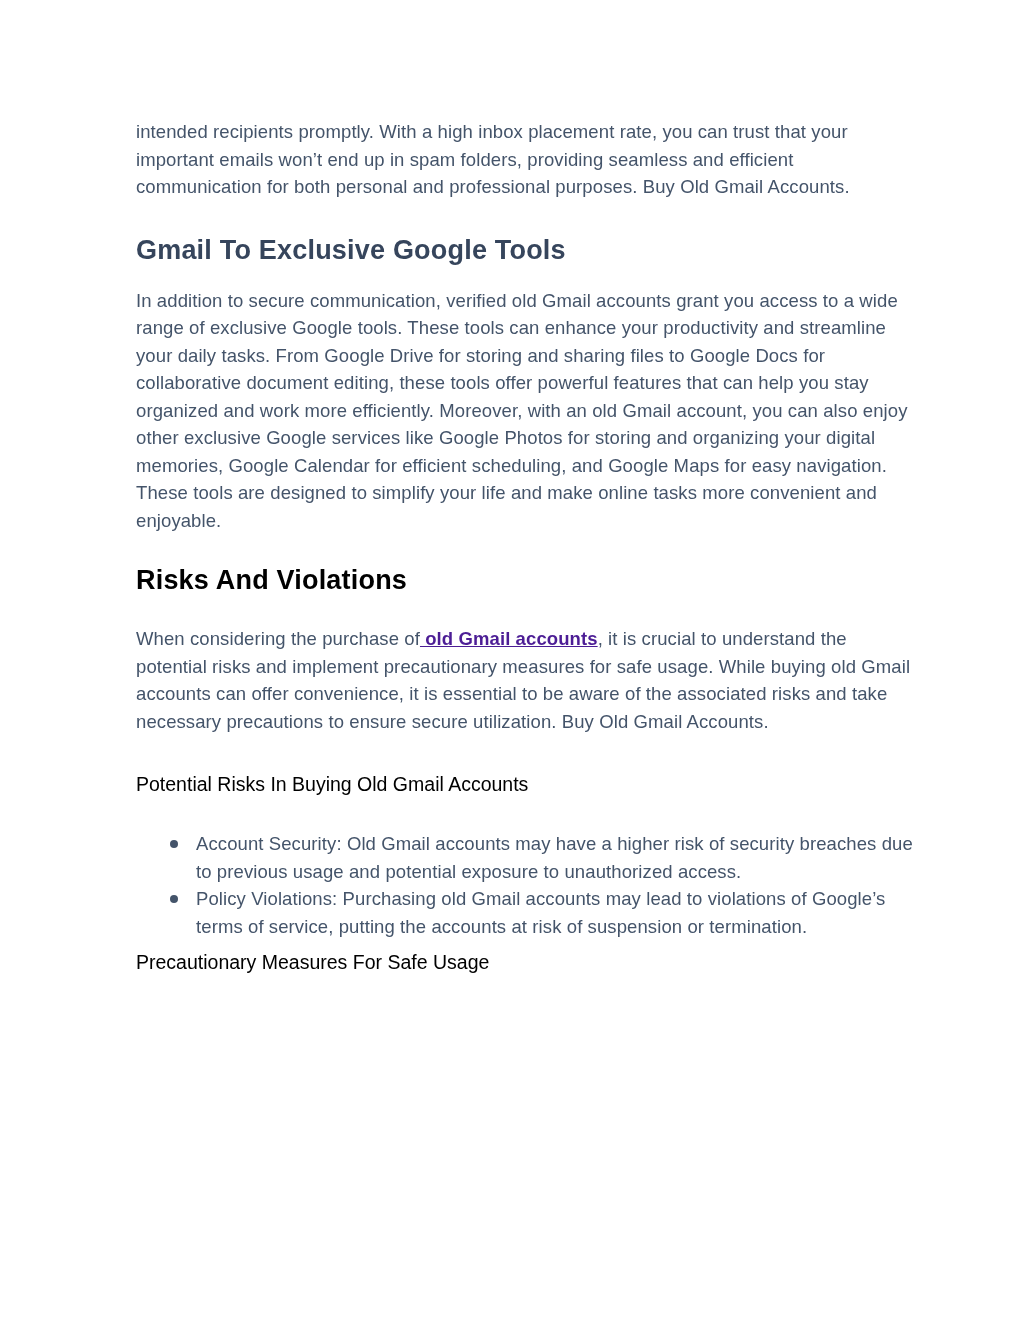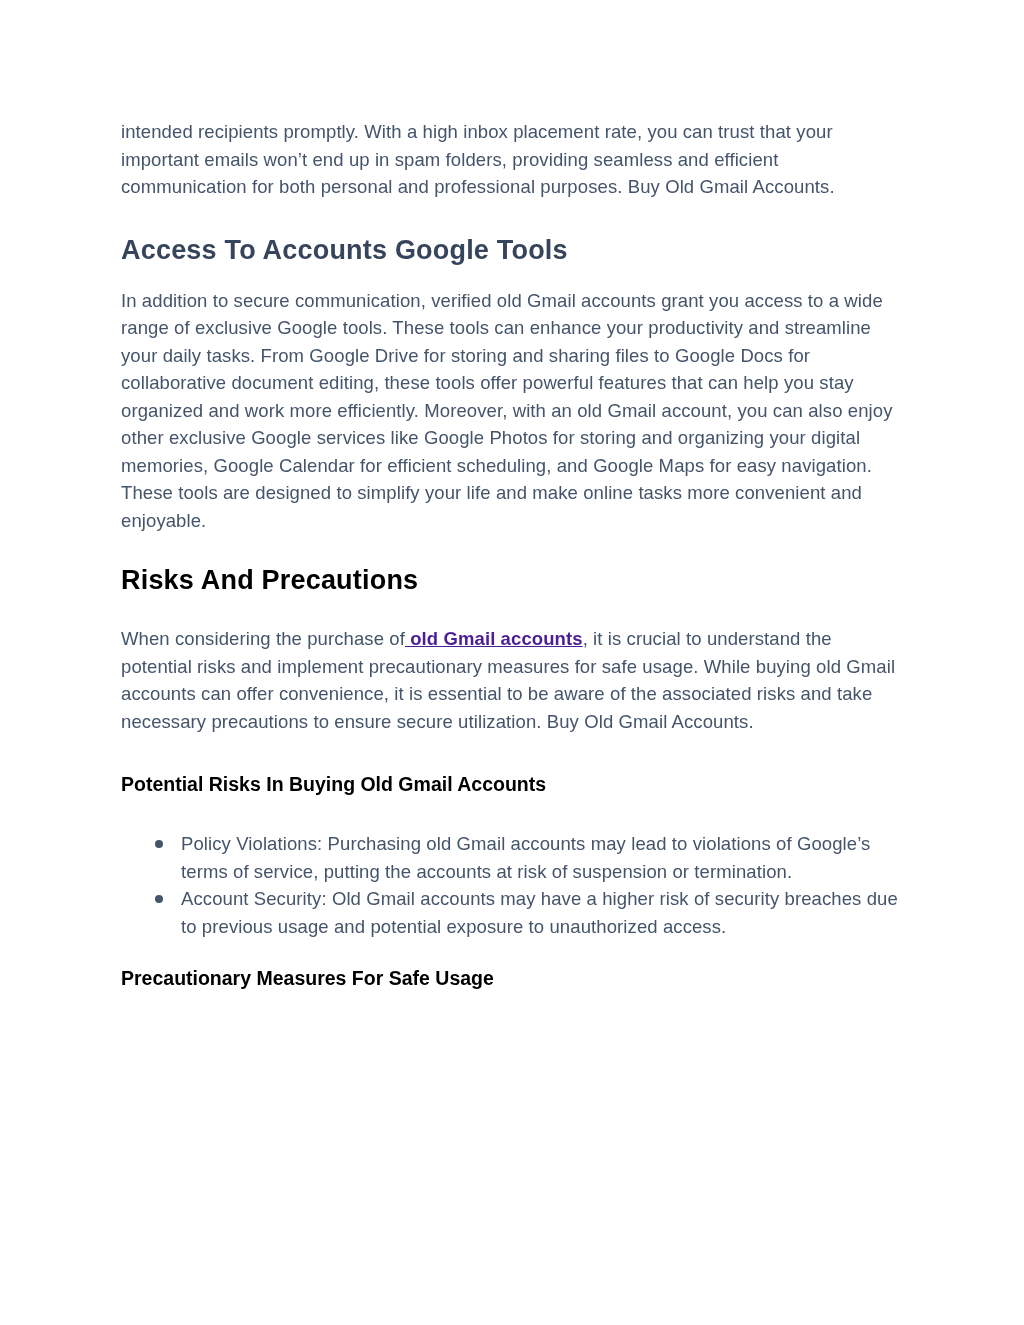--- a/index.html
+++ b/index.html
@@ -7,48 +7,48 @@
   .page {
     position: relative;
     width: 1024px;
     height: 1325px;
     background: #ffffff;
     overflow: hidden;
     font-family: "Liberation Sans", sans-serif;
   }
   .content {
     position: absolute;
-    left: 121px;
+    left: 136px;
     top: 118px;
     width: 780px;
   }
   .body-text {
     font-size: 18.5px;
     line-height: 27.5px;
     color: #44546a;
     letter-spacing: 0.1px;
   }
   .h2 {
     font-size: 27px;
     font-weight: bold;
     line-height: 34px;
     letter-spacing: 0.2px;
   }
   .h2-slate { color: #36455c; margin-top: 32px; }
   .h2-black { color: #000000; margin-top: 29px; }
   .h3 {
     font-size: 19.5px;
-    font-weight: bold;
+    font-weight: normal;
     line-height: 26px;
     color: #000000;
   }
   .p-after-h2 { margin-top: 20px; }
   .p-spaced { margin-top: 28px; }
   .h3-first { margin-top: 36px; }
-  .h3-last { margin-top: 25px; }
+  .h3-last { margin-top: 9px; }
   .bullet-list {
     list-style: none;
     margin-top: 33px;
   }
   .bullet-list li {
     position: relative;
     padding-left: 60px;
   }
   .bullet-dot {
     position: absolute;
@@ -68,32 +68,32 @@
   }
 </style>
 </head>
 <body>
 
 <div class="page">
   <div class="content">
 
     <p class="body-text">intended recipients promptly. With a high inbox placement rate, you can trust that your important emails won’t end up in spam folders, providing seamless and efficient communication for both personal and professional purposes. Buy Old Gmail Accounts.</p>
 
-    <h2 class="h2 h2-slate">Access To Accounts Google Tools</h2>
+    <h2 class="h2 h2-slate">Gmail To Exclusive Google Tools</h2>
 
     <p class="body-text p-after-h2">In addition to secure communication, verified old Gmail accounts grant you access to a wide range of exclusive Google tools. These tools can enhance your productivity and streamline your daily tasks. From Google Drive for storing and sharing files to Google Docs for collaborative document editing, these tools offer powerful features that can help you stay organized and work more efficiently. Moreover, with an old Gmail account, you can also enjoy other exclusive Google services like Google Photos for storing and organizing your digital memories, Google Calendar for efficient scheduling, and Google Maps for easy navigation. These tools are designed to simplify your life and make online tasks more convenient and enjoyable.</p>
 
-    <h2 class="h2 h2-black">Risks And Precautions</h2>
+    <h2 class="h2 h2-black">Risks And Violations</h2>
 
     <p class="body-text p-spaced"><span>When considering the purchase of</span><a class="doc-link" href="#"> old Gmail accounts</a><span>, it is crucial to understand the potential risks and implement precautionary measures for safe usage. While buying old Gmail accounts can offer convenience, it is essential to be aware of the associated risks and take necessary precautions to ensure secure utilization. Buy Old Gmail Accounts.</span></p>
 
     <h3 class="h3 h3-first">Potential Risks In Buying Old Gmail Accounts</h3>
 
 
     <ul class="bullet-list body-text">
+      <li><span class="bullet-dot"></span><span>Account Security: Old Gmail accounts may have a higher risk of security breaches due to previous usage and potential exposure to unauthorized access.</span></li>
       <li><span class="bullet-dot"></span><span>Policy Violations: Purchasing old Gmail accounts may lead to violations of Google’s terms of service, putting the accounts at risk of suspension or termination.</span></li>
-      <li><span class="bullet-dot"></span><span>Account Security: Old Gmail accounts may have a higher risk of security breaches due to previous usage and potential exposure to unauthorized access.</span></li>
     </ul>
 
     <h3 class="h3 h3-last">Precautionary Measures For Safe Usage</h3>
 
   </div>
 </div>
 
 </body></html>

